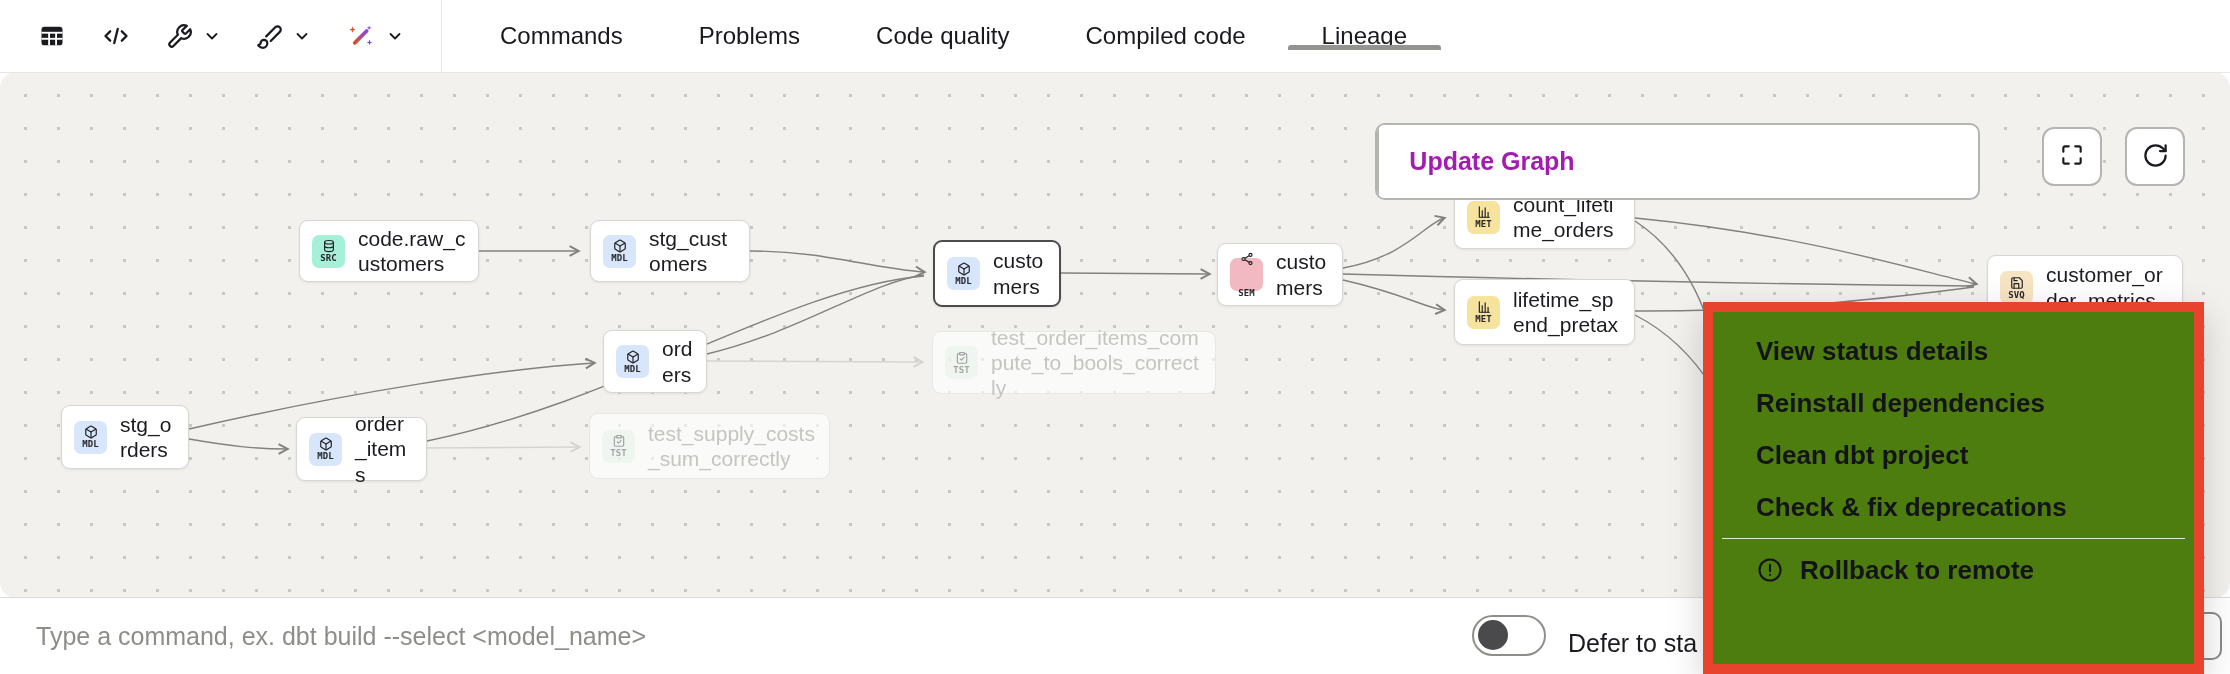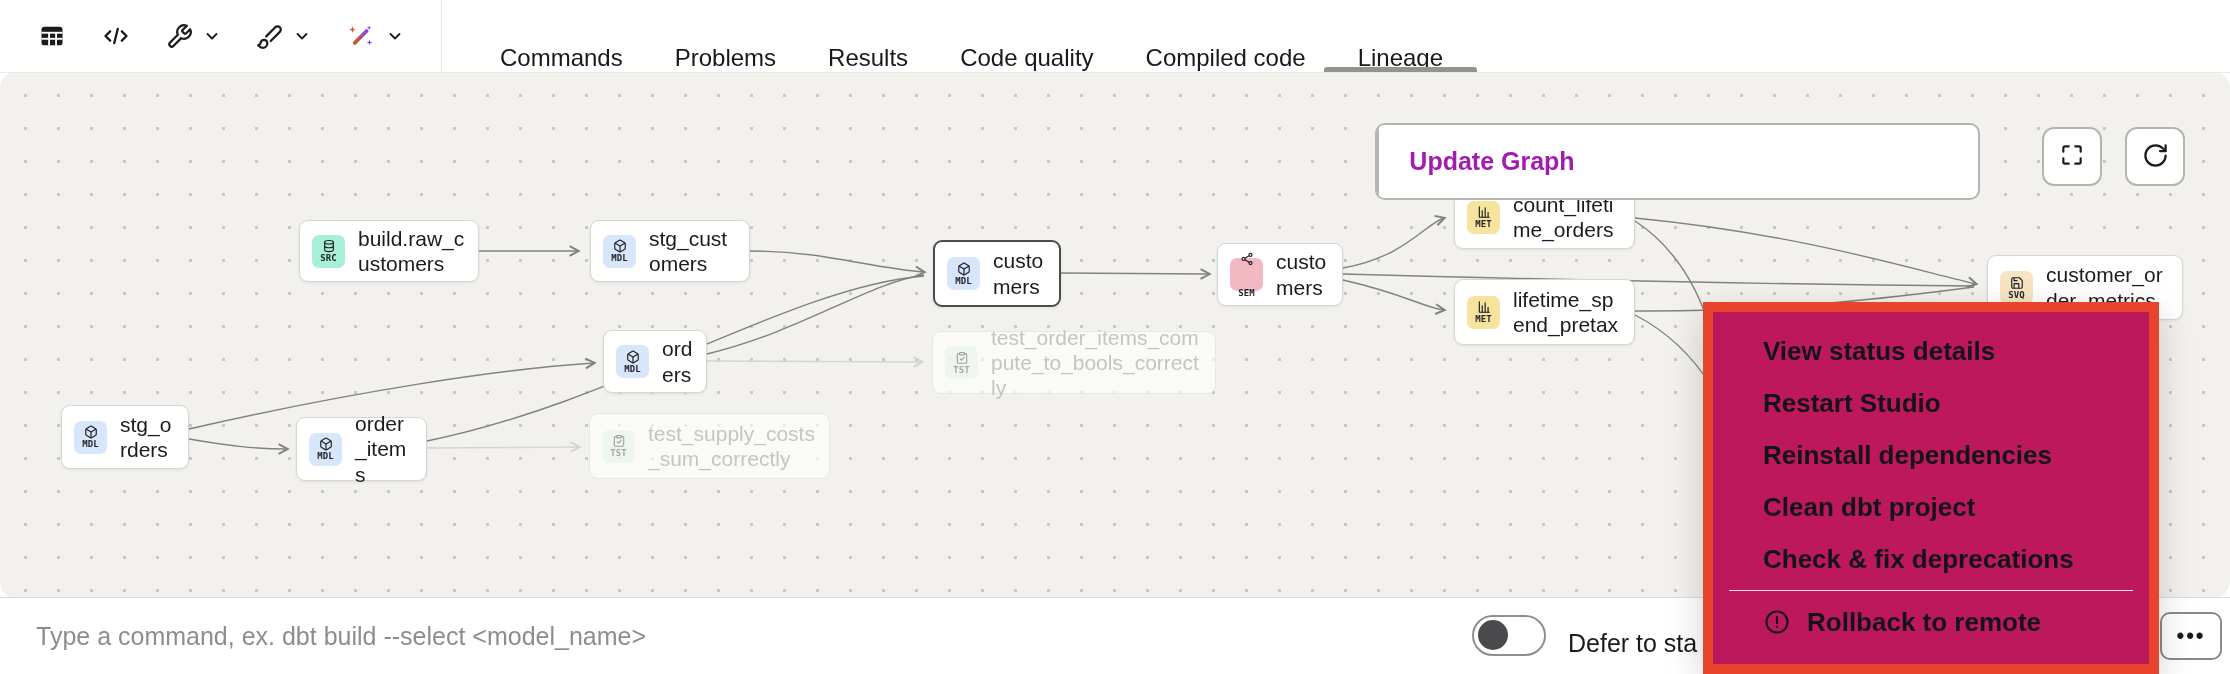--- a/index.html
+++ b/index.html
@@ -9,21 +9,21 @@
     font-family:"Liberation Sans","DejaVu Sans",sans-serif;
     -webkit-font-smoothing:antialiased;
   }
   
   .topbar{position:absolute;top:0;left:0;right:0;height:72px;background:#fff;
     border-bottom:1px solid #e8e8e5;display:flex;align-items:stretch;z-index:30}
   .tools{display:flex;align-items:center;gap:36px;padding:0 38px}
   .tool{display:flex;align-items:center;gap:11px;cursor:pointer}
   .tool svg{display:block}
   .vdiv{width:1px;background:#e8e8e5;height:100%}
-  .tabs{display:flex;align-items:flex-end;gap:40px;padding-left:52px}
+  .tabs{display:flex;align-items:center;gap:64px;padding-left:52px}
   .tab{font-size:24px;color:#19191d;display:flex;align-items:center;position:relative;padding:0 6px;cursor:pointer}
   .tab.active::after{content:"";position:absolute;left:-28px;right:-28px;bottom:0;height:5px;
     background:#93938f;border-radius:3px 3px 0 0}
   
   .canvas{position:absolute;top:72px;left:0;width:2230px;height:526px;
     background-color:#f2f1ee;
     background-image:radial-gradient(circle,#c9c9c4 1.5px,rgba(0,0,0,0) 1.6px);
     background-size:33px 33px;background-position:9px 7px;
     border-radius:16px;z-index:1}
   .edges{position:absolute;inset:0;width:100%;height:100%}
@@ -63,22 +63,22 @@
   .cmd::placeholder{color:#8e8e89}
   .toggle{position:absolute;left:1472px;top:17px;width:74px;height:41px;border:2px solid #8f8f8a;
     border-radius:22px;background:#fff;cursor:pointer;box-sizing:border-box}
   .toggle .knob{position:absolute;left:4px;top:3px;width:30px;height:30px;border-radius:50%;background:#4a4a4c}
   .deferlbl{position:absolute;left:1568px;top:0;height:90px;display:flex;align-items:center;
     font-size:25px;color:#1b1b1f;white-space:nowrap}
   .more{position:absolute;left:2160px;top:14px;width:62px;height:48px;border:2px solid #8a8a86;
     border-radius:10px;background:#fff;display:flex;align-items:center;justify-content:center;
     font-size:22px;font-weight:bold;letter-spacing:2px;color:#1b1b1f;cursor:pointer;box-sizing:border-box}
   
-  .menu{position:absolute;left:1703px;top:302px;width:456px;height:372px;background:#be185d;
-    border:10px solid #e8432c;z-index:50;box-sizing:border-box;padding:13px 16px;
+  .menu{position:absolute;left:1703px;top:302px;width:501px;height:372px;background:#4d7c0f;
+    border:10px solid #e8432c;z-index:50;box-sizing:border-box;padding:13px 9px;
     box-shadow:0 12px 34px rgba(0,0,0,.18)}
   .mi{height:52px;display:flex;align-items:center;padding:0 34px;font-size:26px;font-weight:600;
     color:#141418;gap:16px;cursor:pointer;white-space:nowrap}
   .mi svg{flex:0 0 auto;display:block}
   .mdiv{height:1px;background:#e7e7e4;margin:5px 0}
 </style>
 </head>
 <body>
 
 <header class="topbar">
@@ -147,21 +147,20 @@
           <svg width="16" height="16" viewBox="0 0 16 16" fill="none" stroke="#1b1b1f" stroke-width="1.8" stroke-linecap="round" stroke-linejoin="round">
             <polyline points="3.5 6 8 10.5 12.5 6"></polyline>
           </svg>
         </span>
       </div>
     </div>
   <div class="vdiv"></div>
   <nav class="tabs" id="tabs">
       <div class="tab">Commands</div>
       <div class="tab">Problems</div>
-      <div class="tab">Results</div>
       <div class="tab">Code quality</div>
       <div class="tab">Compiled code</div>
       <div class="tab active">Lineage</div>
     </nav>
 </header>
 
 <div class="canvas">
   <svg class="edges" id="edges">
     <defs>
       <marker id="arw" markerWidth="10" markerHeight="10" refX="7.5" refY="4.5" orient="auto">
@@ -193,21 +192,21 @@
         <div class="badge" style="background: rgb(167, 240, 216);">
           <span style="width: 14px; height: 14px; display: block;">
             <svg viewBox="0 0 24 24" fill="none" stroke="#1f1f23" stroke-width="2">
               <ellipse cx="12" cy="5.5" rx="7.5" ry="3"></ellipse>
               <path d="M4.5 5.5v6.5c0 1.66 3.36 3 7.5 3s7.5-1.34 7.5-3V5.5"></path>
               <path d="M4.5 12v6.5c0 1.66 3.36 3 7.5 3s7.5-1.34 7.5-3V12"></path>
             </svg>
           </span>
           <span class="bt">SRC</span>
         </div>
-        <span class="lbl">build.raw_customers</span>
+        <span class="lbl">code.raw_customers</span>
       </div>
       <div class="node" style="left: 590px; top: 148px; width: 160px; height: 62px;">
         <div class="badge" style="background: rgb(215, 230, 251);">
           <span style="width: 14px; height: 14px; display: block;">
             <svg viewBox="0 0 24 24" fill="none" stroke="#1f1f23" stroke-width="2" stroke-linejoin="round">
               <path d="M21 8a2 2 0 0 0-1-1.73l-7-4a2 2 0 0 0-2 0l-7 4A2 2 0 0 0 3 8v8a2 2 0 0 0 1 1.73l7 4a2 2 0 0 0 2 0l7-4A2 2 0 0 0 21 16z"></path>
               <path d="m3.3 7 8.7 5 8.7-5"></path>
               <path d="M12 22V12"></path>
             </svg>
           </span>
@@ -383,23 +382,20 @@
   </div>
   <div class="deferlbl">Defer to sta</div>
   <button class="more">•••</button>
 </footer>
 
 <div class="menu" id="menu" style="border-color: rgb(232, 67, 44);">
     <div class="mi">
       <span>View status details</span>
     </div>
     <div class="mi">
-      <span>Restart Studio</span>
-    </div>
-    <div class="mi">
       <span>Reinstall dependencies</span>
     </div>
     <div class="mi">
       <span>Clean dbt project</span>
     </div>
     <div class="mi">
       <span>Check &amp; fix deprecations</span>
     </div>
     <div class="mdiv"></div>
     <div class="mi">

